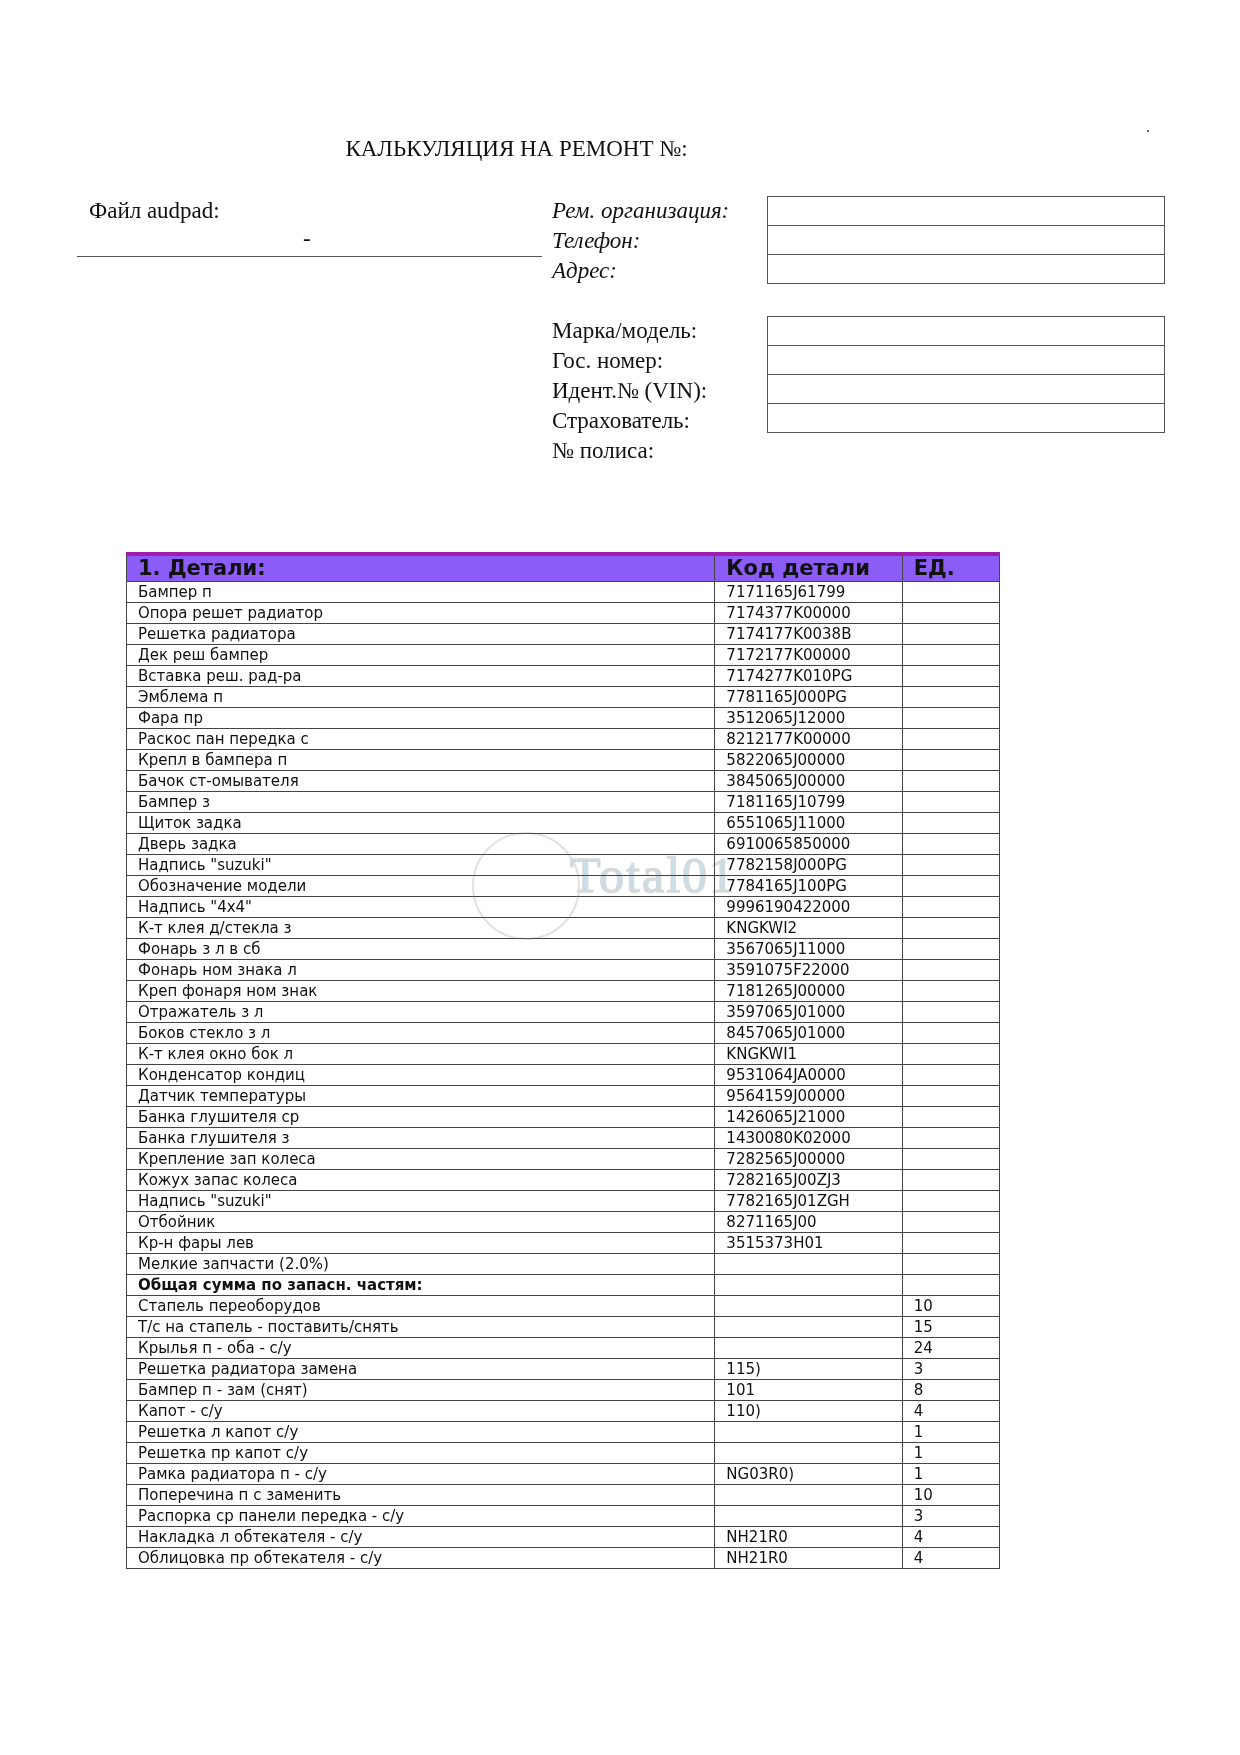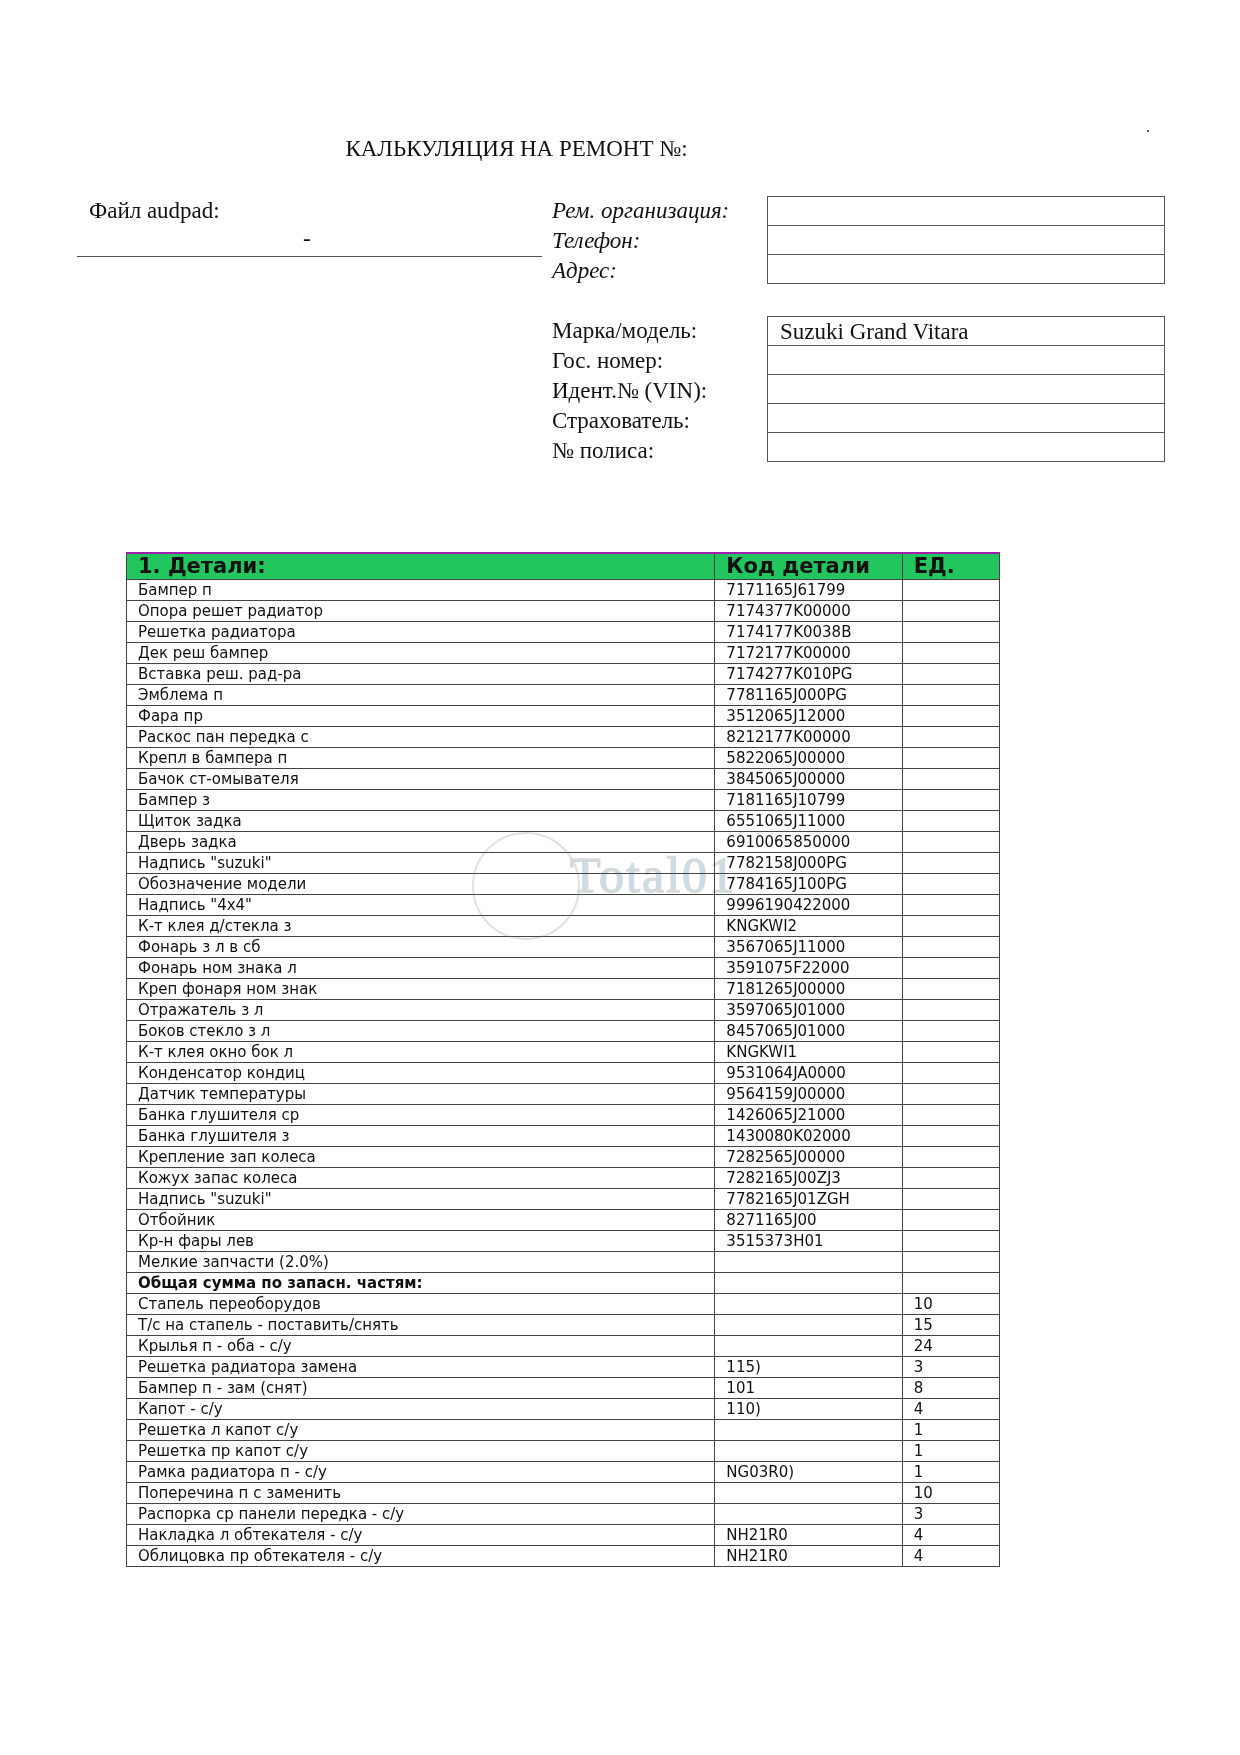--- a/index.html
+++ b/index.html
@@ -20,21 +20,21 @@
     .box-group { position: absolute; left: 767px; width: 396px; border: 1px solid #555; border-bottom: none; }
     .box-group .box { height: 29px; border-bottom: 1px solid #555; font-size: 23px; line-height: 29px; padding-left: 12px; box-sizing: border-box; }
     .org-boxes { top: 196px; }
     .car-boxes { top: 316px; }
 
     table.calc { position: absolute; top: 552px; left: 126px; width: 874px; border-collapse: collapse; font-size: 15px; }
     table.calc td { border: 1px solid #444; height: 20px; padding: 0 0 0 11px; line-height: 19px; white-space: nowrap; }
     table.calc td.c1 { width: 575px; }
     table.calc td.c2 { width: 175px; }
     table.calc td.c3 { width: 85px; }
-    table.calc tr.hdr td { background: #22c55e; font-weight: bold; font-size: 21px; height: 25px; border-top: 2px solid #a21caf; }
+    table.calc tr.hdr td { background: #8b5cf6; font-weight: bold; font-size: 21px; height: 25px; border-top: 4px solid #a21caf; }
     table.calc tr.hdr td .normal { font-weight: normal; font-size: 19px; }
     table.calc tr.total td { font-weight: bold; }
 
     .watermark { position: absolute; left: 470px; top: 830px; width: 270px; height: 110px; opacity: 0.22; pointer-events: none; }
     .watermark .wm-circle { position: absolute; left: 2px; top: 2px; width: 104px; height: 104px; border: 2px solid #777; border-radius: 50%; }
     .watermark .wm-text { position: absolute; left: 100px; top: 16px; font-size: 50px; font-family: "Liberation Serif", serif; color: #0369a1; -webkit-text-stroke: 1.5px #555; letter-spacing: 2px; }
     .corner-dot { position: absolute; top: 130px; left: 1147px; width: 2px; height: 2px; background: #666; }
   </style>
 </head>
 <body>
@@ -59,21 +59,20 @@
 </div>
 
 <div class="form-labels car-labels serif">
   <div>Марка/модель:</div>
   <div>Гос. номер:</div>
   <div>Идент.№ (VIN):</div>
   <div>Страхователь:</div>
   <div>№ полиса:</div>
 </div>
 <div class="box-group car-boxes serif">
-  <div class="box">Suzuki Grand Vitara</div>
   <div class="box"></div>
   <div class="box"></div>
   <div class="box"></div>
   <div class="box"></div>
 </div>
 
 <table class="calc sans">
   <tbody id="calc-body">
     <tr class="hdr">
       <td class="c1">1. Детали:</td>

